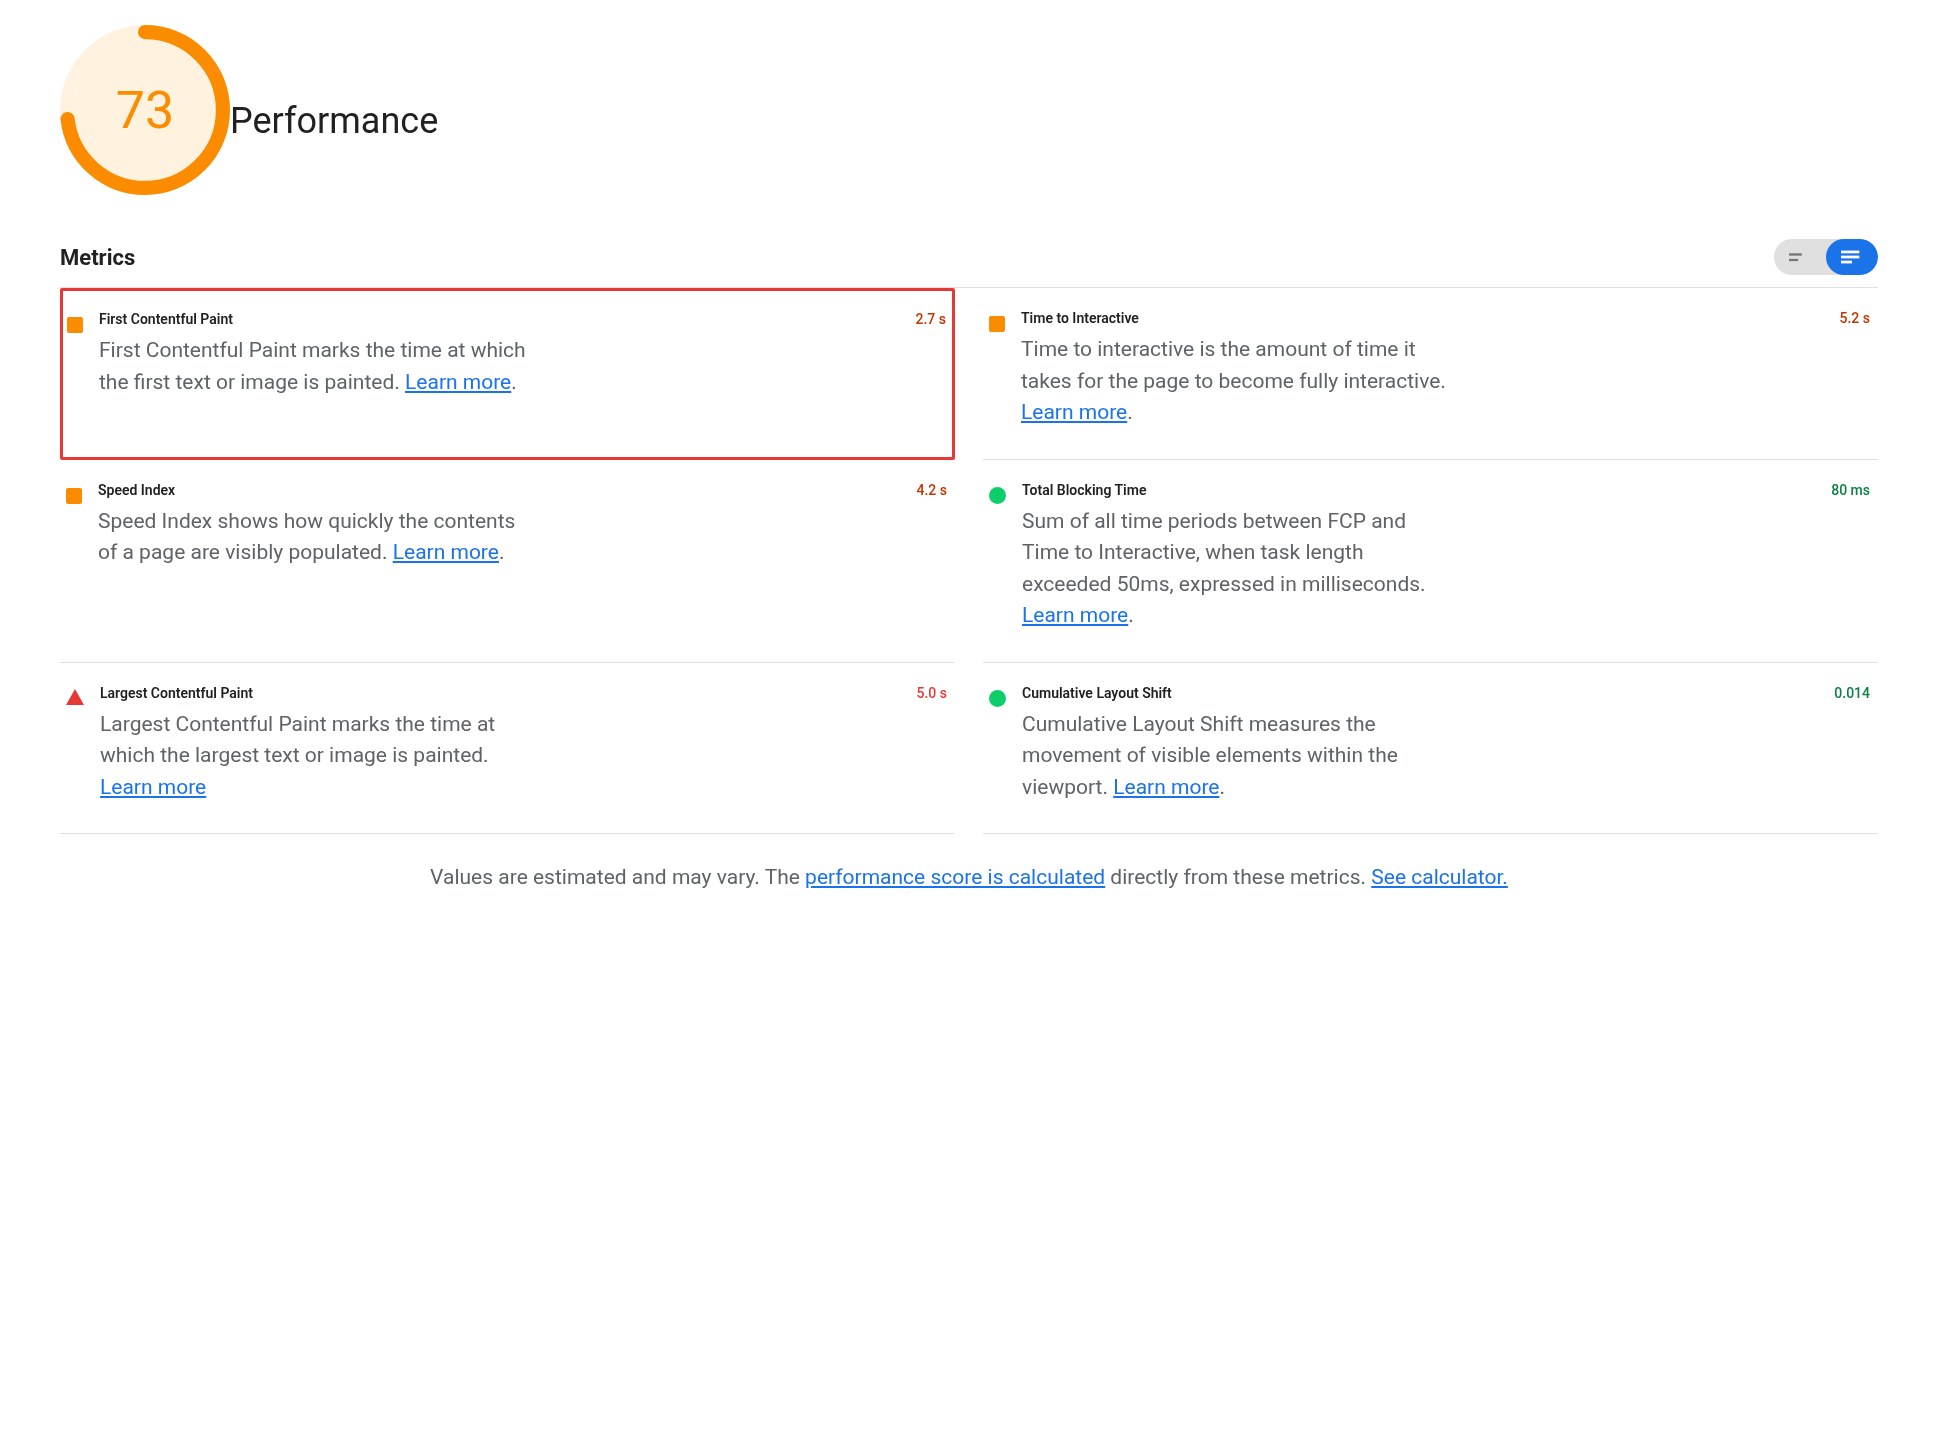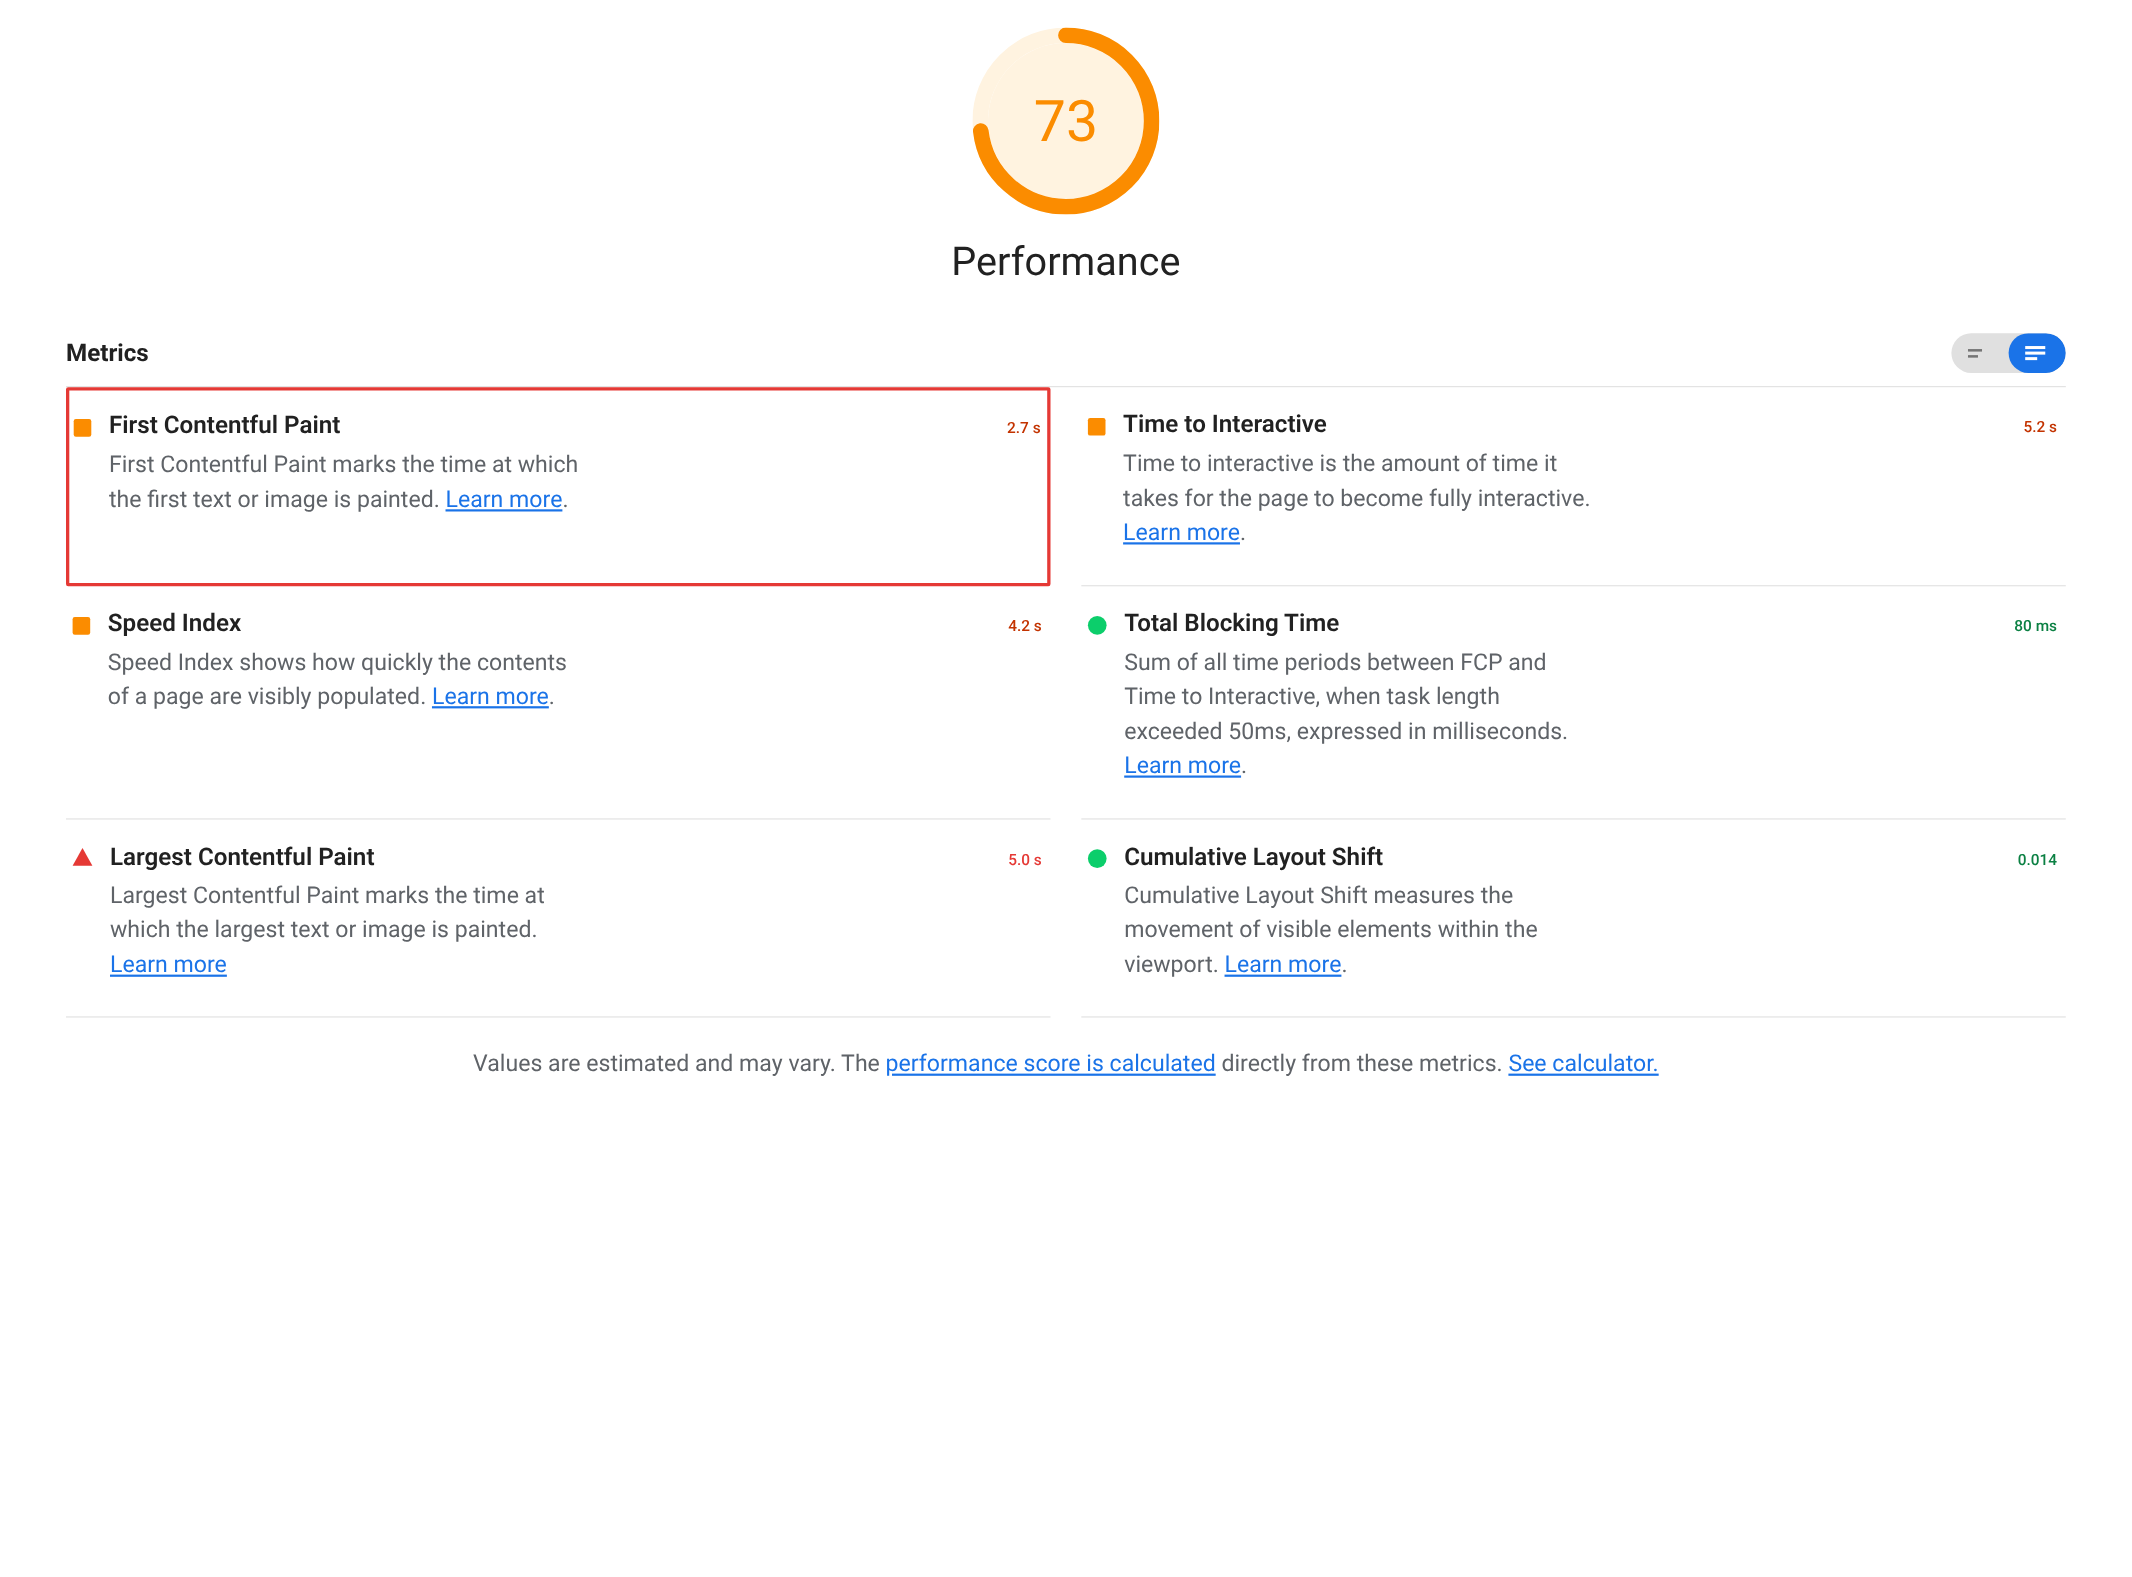--- a/index.html
+++ b/index.html
@@ -5,21 +5,21 @@
   * { box-sizing: border-box; margin: 0; padding: 0; }
   body {
     font-family: Roboto, -apple-system, BlinkMacSystemFont, "Segoe UI", Arial, sans-serif;
     color: #212121;
     background: #fff;
     padding: 20px 60px 40px;
   }
   .container { max-width: 1820px; margin: 0 auto; }
 
   
-  .score-wrap { display: flex; flex-direction: column; align-items: center; margin-top: 5px; }
+  .score-wrap { display: flex; flex-direction: row; align-items: center; margin-top: 5px; }
   .gauge { position: relative; width: 170px; height: 170px; }
   .gauge svg { width: 100%; height: 100%; transform: rotate(-90deg); }
   .gauge-bg { fill: none; stroke: #fff3e0; stroke-width: 10; }
   .gauge-fill { fill: #fff3e0; }
   .gauge-arc { fill: none; stroke: #fb8c00; stroke-width: 10; stroke-linecap: round; }
   .gauge-score {
     position: absolute; inset: 0; display: flex; align-items: center; justify-content: center;
     font-size: 52px; font-weight: 400; color: #fb8c00;
   }
   .section-title { font-size: 36px; font-weight: 400; color: #212121; margin-top: 22px; text-align: center; }
@@ -56,21 +56,21 @@
   }
   .status-icon { width: 18px; height: 18px; margin-top: 4px; flex-shrink: 0; }
   .status-square { width: 16px; height: 16px; background: #fb8c00; border-radius: 2px; margin-top: 6px; }
   .status-triangle {
     width: 0; height: 0; border-left: 9px solid transparent; border-right: 9px solid transparent;
     border-bottom: 16px solid #e53935; margin-top: 4px;
   }
   .status-circle { width: 17px; height: 17px; border-radius: 50%; background: #0cce6b; margin-top: 5px; }
   .metric-body { flex: 1; }
   .metric-top { display: flex; justify-content: space-between; align-items: baseline; gap: 12px; }
-  .metric-name { font-size: 22px; font-weight: 600; color: #212121; }
+  .metric-name { font-size: 14px; font-weight: 600; color: #212121; }
   .metric-value { font-size: 14px; font-weight: 500; white-space: nowrap; }
   .val-orange { color: #c33300; }
   .val-red { color: #e53935; }
   .val-green { color: #0b8043; }
   .metric-desc { font-size: 21px; color: #5f6368; line-height: 1.5; margin-top: 8px; max-width: 430px; }
   .learn { color: #1a73e8; text-decoration: underline; cursor: pointer; margin-top: 20px; }
 
   
   .footnote {
     font-size: 21px; color: #5f6368; margin-top: 28px; line-height: 1.5; text-align: center;

